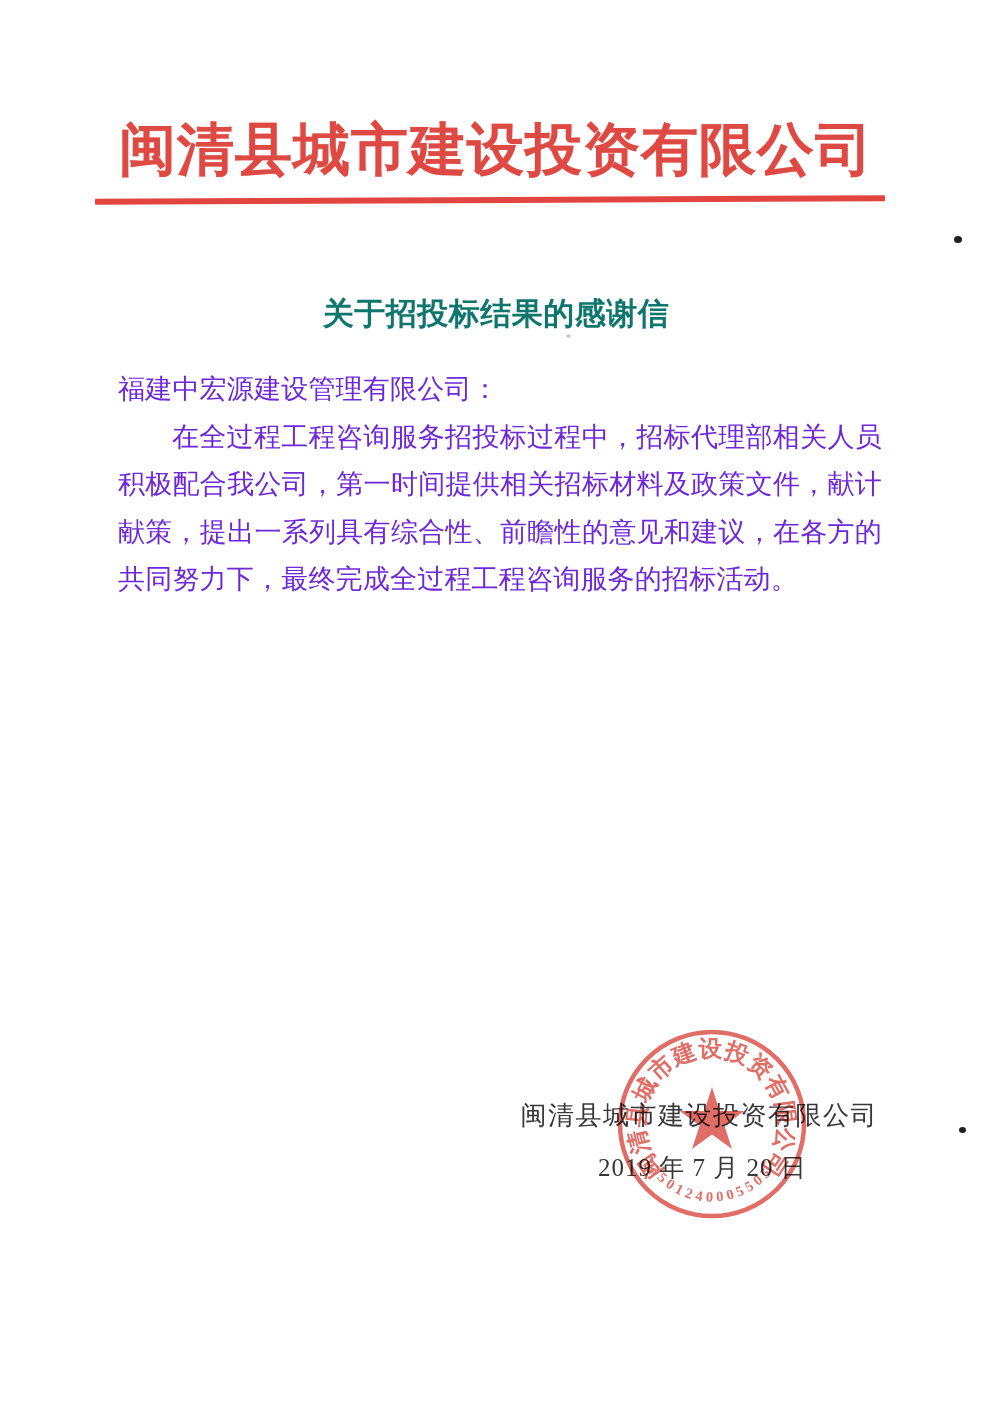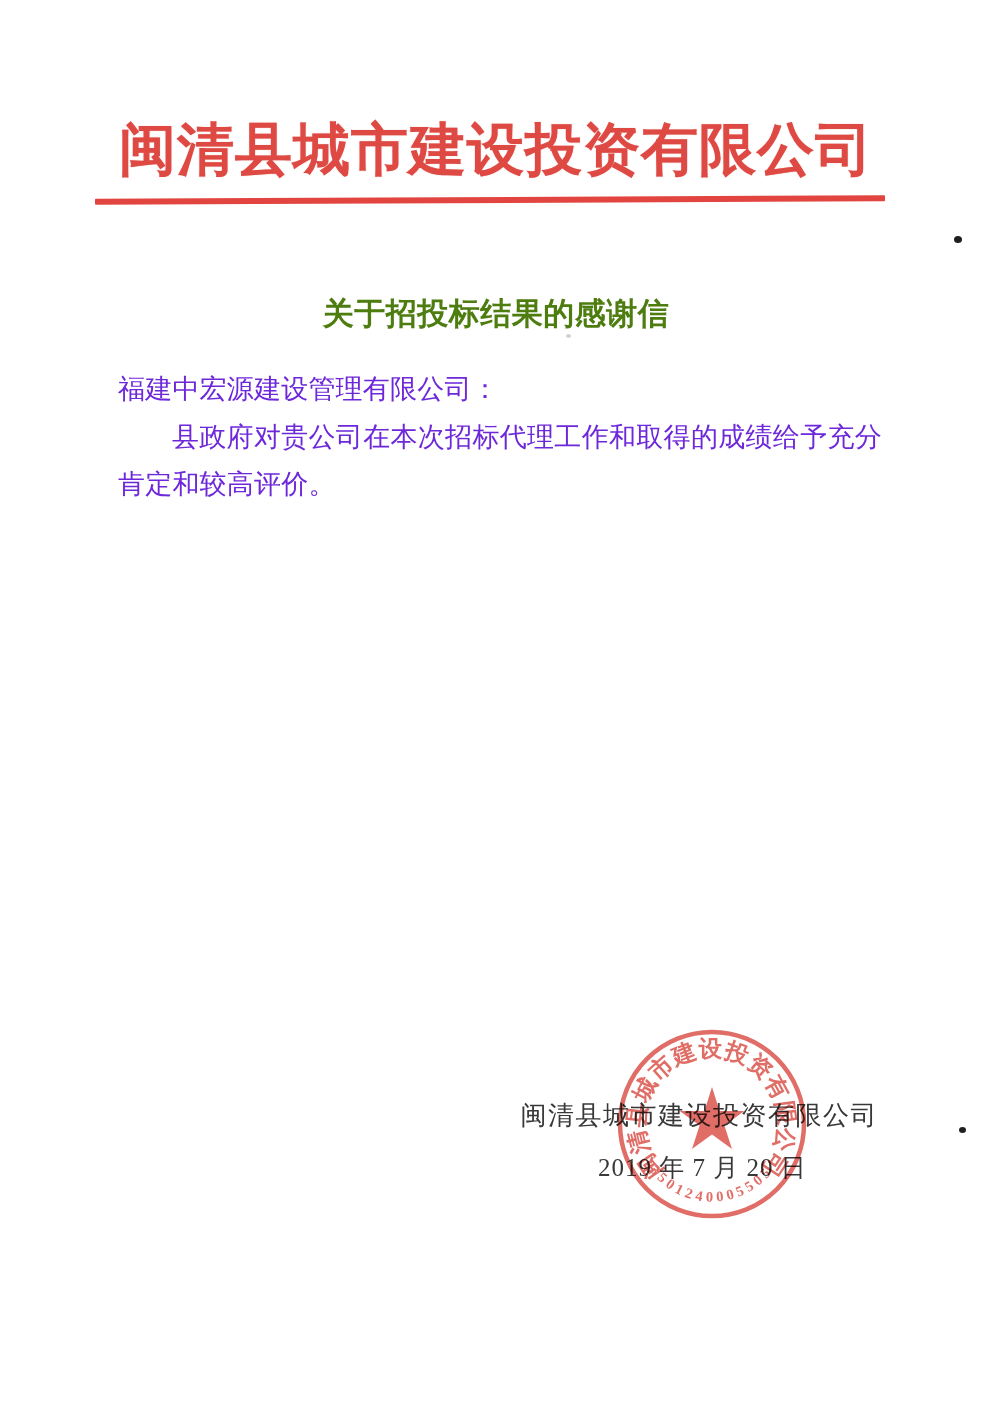--- a/index.html
+++ b/index.html
@@ -31,21 +31,21 @@
   .rule{
     position:absolute;top:197px;left:95px;width:790px;height:6px;
     background:var(--rule_red);
     transform:rotate(-0.25deg);
     border-radius:1px;
   }
   .letter-title{
     position:absolute;top:293px;left:0;width:100%;
     text-align:center;
     font-size:31px;font-weight:bold;letter-spacing:0.5px;
-    color:#4d7c0f;
+    color:#0f766e;
     font-family:"Liberation Sans","DejaVu Sans",sans-serif;
   }
   .body-text{
     position:absolute;top:366px;left:118px;width:764px;
     font-size:27px;line-height:47.6px;
     letter-spacing:0.2px;
     text-align:justify;
     color:#6d28d9;
   }
   .body-text p{margin:0;text-indent:2em;}
@@ -85,21 +85,21 @@
 <div class="page">
 
   <div class="letterhead">闽清县城市建设投资有限公司</div>
 
   <div class="rule"></div>
 
   <div class="letter-title">关于招投标结果的感谢信</div>
 
   <div class="body-text">
     <p class="recipient">福建中宏源建设管理有限公司：</p>
-    <p>县政府对贵公司在本次招标代理工作和取得的成绩给予充分肯定和较高评价。</p>
+    <p>在全过程工程咨询服务招投标过程中，招标代理部相关人员积极配合我公司，第一时间提供相关招标材料及政策文件，献计献策，提出一系列具有综合性、前瞻性的意见和建议，在各方的共同努力下，最终完成全过程工程咨询服务的招标活动。</p>
   </div>
 
   <div class="signature">闽清县城市建设投资有限公司</div>
 
   <div class="sign-date">2019 年 7 月 20 日</div>
 
   <svg class="stamp" viewBox="0 0 196 196" xmlns="http://www.w3.org/2000/svg">
     <defs>
       <path id="sealArcName" d="M 50.1 144.9 A 67 67 0 1 1 144.9 144.9" fill="none"></path>
       <path id="sealArcNum" d="M 33.1 140.9 A 77 77 0 0 0 161.9 140.9" fill="none"></path>

